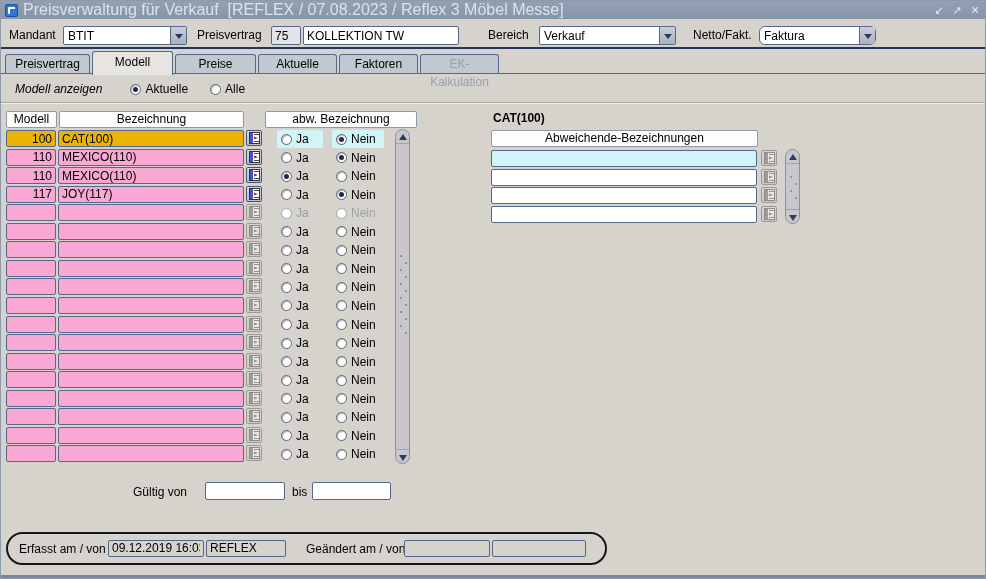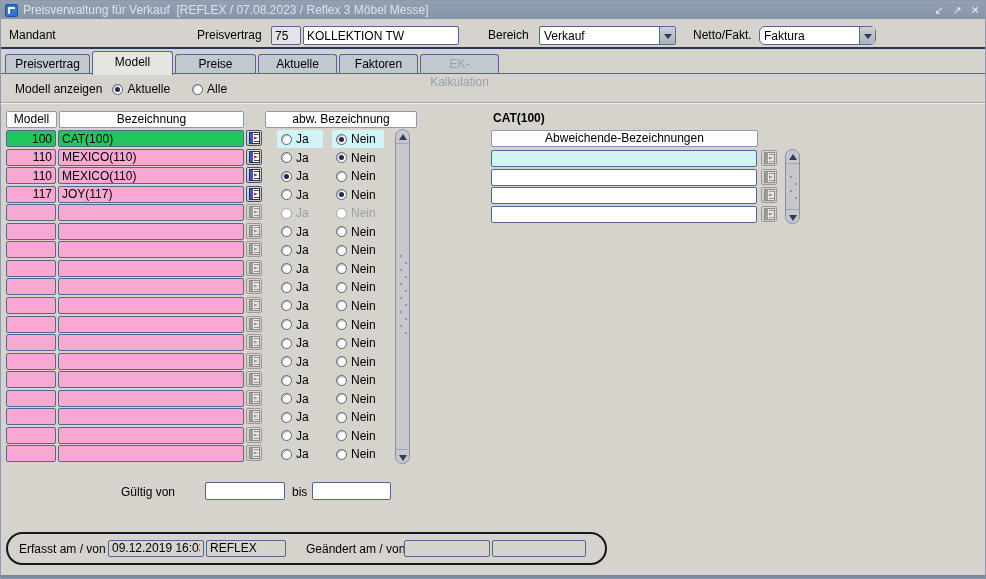--- a/index.html
+++ b/index.html
@@ -7,21 +7,21 @@
   .win{
     position:relative;width:986px;height:579px;margin:0 auto;
     background:#d6d3cc;font-family:"Liberation Sans",sans-serif;font-size:12px;color:#000;
     border:1px solid #8d9aae;overflow:hidden;
   }
   
   .titlebar{position:absolute;left:0;top:0;width:100%;height:18px;background:linear-gradient(#93a0b2,#8795a9);display:flex;align-items:center;padding:0 4px;}
   .app-ico{width:13px;height:13px;background:#2f78d2;border:1px solid #1b4f96;border-radius:2px;margin-right:5px;position:relative;flex:0 0 auto;}
   .app-ico:before{content:"";position:absolute;left:2px;top:2px;width:7px;height:7px;background:#fff;border-radius:1px;}
   .app-ico:after{content:"";position:absolute;left:4px;top:4px;width:5px;height:5px;background:#2f78d2;}
-  .title-text{color:#dde2e9;font-size:12px;white-space:pre;overflow:hidden;flex:1;}
+  .title-text{color:#dde2e9;font-size:16px;white-space:pre;overflow:hidden;flex:1;}
   .winctrl{display:flex;gap:6px;color:#e3e7ec;font-size:11px;line-height:11px;}
   .winctrl span{cursor:default;width:12px;text-align:center;}
   
   .lbl{position:absolute;white-space:nowrap;}
   .field{position:absolute;height:19px;border:1px solid #54678e;border-radius:2px;background:#fff;padding:0 3px;font-family:"Liberation Sans",sans-serif;font-size:12px;line-height:17px;}
   .field.gray{background:#e4e4e8;}
   .combo{position:absolute;height:19px;border:1px solid #54678e;border-radius:2px;background:#fff;display:flex;}
   .combo .val{flex:1;padding:1px 4px;line-height:16px;overflow:hidden;white-space:nowrap;}
   .combo .btn{width:16px;background:linear-gradient(#c9cfd9,#a9b2c1);border-left:1px solid #54678e;position:relative;}
   .combo .btn:after{content:"";position:absolute;left:4px;top:7px;border:4px solid transparent;border-top:5px solid #2c3a58;}
@@ -39,21 +39,21 @@
   .filter-row .radio{margin:0 4px 0 0;}
   .groove{position:absolute;left:0;top:101px;width:100%;height:2px;border-top:1px solid #aba8a2;border-bottom:1px solid #f3f1ec;}
   .hdr-btn{position:absolute;top:110px;height:17px;background:#fdfdfc;border:1px solid #8f99a8;border-radius:2px;text-align:center;line-height:15px;box-shadow:inset 0 1px 0 #fff;cursor:default;}
   .cat-title{position:absolute;left:492px;top:110px;font-weight:bold;}
   
   .rows-host{position:absolute;left:0;top:129px;width:820px;height:335px;}
   .trow{position:absolute;left:0;width:100%;height:18px;}
   .trow input{position:absolute;top:0;height:17px;border:1px solid #54678e;border-radius:2px;background:#f9a8d4;font-family:"Liberation Sans",sans-serif;font-size:12px;padding:0 3px;}
   .trow .modell{left:5px;width:50px;text-align:right;}
   .trow .bez{left:57px;width:186px;}
-  .trow.current .modell,.trow.current .bez{background:#22c55e;}
+  .trow.current .modell,.trow.current .bez{background:#eab308;}
   .iconbtn{position:absolute;top:0;width:16px;height:16px;border:1px solid #46527a;border-radius:2px;background:linear-gradient(#dedbd6,#c3c0ba);padding:1px 0 0 1px;cursor:default;}
   .trow .iconbtn{left:245px;}
   .iconbtn.dis{filter:grayscale(1) opacity(.45);}
   .radio-cell{position:absolute;top:0;height:18px;display:flex;align-items:center;padding-left:4px;cursor:default;}
   .radio-cell .rlabel{margin-left:4px;}
   .radio-cell.ja{left:276px;width:46px;}
   .radio-cell.nein{left:331px;width:52px;}
   .trow.current .radio-cell{background:#d0f4f8;}
   .trow.off .rlabel{color:#9aa0a8;}
   .trow.off .radio{border-color:#9aa4ad;box-shadow:none;}
@@ -72,38 +72,42 @@
     box-shadow:5px 7px 0 #8a96aa,0 14px 0 #8a96aa,5px 21px 0 #8a96aa;}
   
   .detail-host{position:absolute;left:0;top:0;width:986px;height:0;}
   .drow{position:absolute;left:0;width:320px;height:18px;}
   .drow input{position:absolute;left:490px;top:0;width:266px;height:17px;border:1px solid #54678e;border-radius:2px;background:#fff;font-family:"Liberation Sans",sans-serif;font-size:12px;padding:0 3px;}
   .drow.current input{background:#d0f4f8;}
   .drow .iconbtn{left:760px;}
   
   .stadium{position:absolute;left:5px;top:531px;width:601px;height:33px;border:2px solid #14181c;border-radius:17px;}
   .bottom-strip{position:absolute;left:0;bottom:0;width:100%;height:3px;background:#76879f;}
-  .rt{text-align:left;}
+  .rt{text-align:center;}
 </style>
 </head>
 <body>
 
 <div class="win">
 
   <div class="titlebar">
     <span class="app-ico"></span>
     <span class="title-text">Preisverwaltung für Verkauf  [REFLEX / 07.08.2023 / Reflex 3 Möbel Messe]</span>
     <span class="winctrl">
       <span>↙</span>
       <span>↗</span>
       <span>✕</span>
     </span>
   </div>
 
   <span class="lbl" style="left:8px;top:27px;">Mandant</span>
+  <div class="combo" style="left:62px;top:25px;width:124px;">
+    <span class="val">BTIT</span>
+    <span class="btn"></span>
+  </div>
   <span class="lbl" style="left:196px;top:27px;">Preisvertrag</span>
   <input class="field gray" style="left: 270px; top: 25px; width: 30px;" value="75">
   <input class="field" style="left: 302px; top: 25px; width: 156px;" value="KOLLEKTION TW">
   <span class="lbl" style="left:487px;top:27px;">Bereich</span>
   <div class="combo" style="left:538px;top:25px;width:137px;">
     <span class="val">Verkauf</span>
     <span class="btn"></span>
   </div>
   <span class="lbl" style="left:692px;top:27px;">Netto/Fakt.</span>
   <div class="combo" style="left:758px;top:25px;width:117px;border-radius:6px;">
@@ -117,21 +121,21 @@
     <div class="baseline"></div>
     <div class="tab" style="left:4px;width:85px;">Preisvertrag</div>
     <div class="tab active" style="left:91px;width:81px;">Modell</div>
     <div class="tab" style="left:174px;width:81px;">Preise</div>
     <div class="tab" style="left:257px;width:79px;">Aktuelle</div>
     <div class="tab" style="left:338px;width:79px;">Faktoren</div>
     <div class="tab disabled" style="left:419px;width:79px;">EK-Kalkulation</div>
   </div>
 
   <div class="filter-row">
-    <span style="margin-right:10px;">Modell anzeigen</span>
+    <span style="margin-right:28px;font-style:italic;">Modell anzeigen</span>
     <span class="radio checked"></span>
     <span style="margin-right:22px;">Aktuelle</span>
     <span class="radio"></span>
     <span>Alle</span>
   </div>
 
   <div class="groove"></div>
 
   <div class="hdr-btn" style="left:5px;width:51px;">Modell</div>
   <div class="hdr-btn" style="left:58px;width:185px;">Bezeichnung</div>

